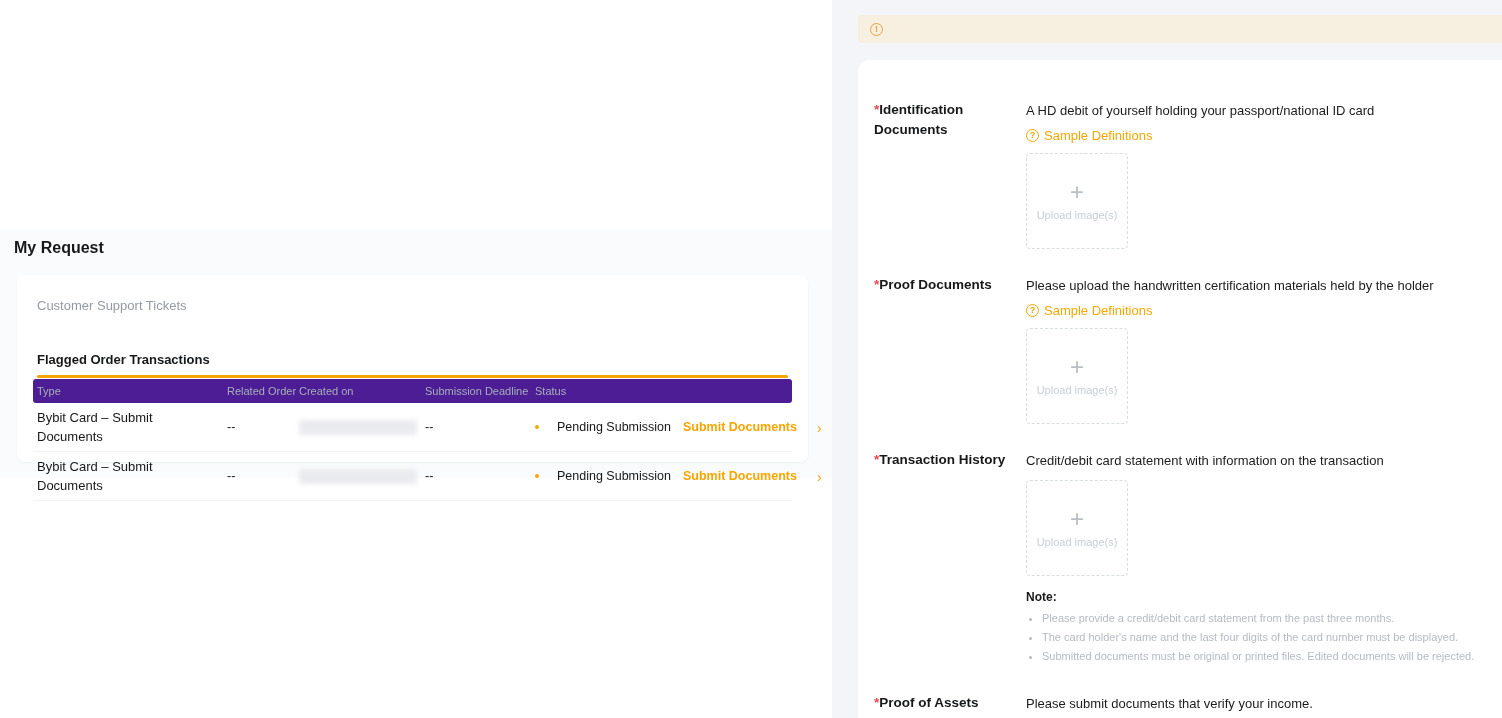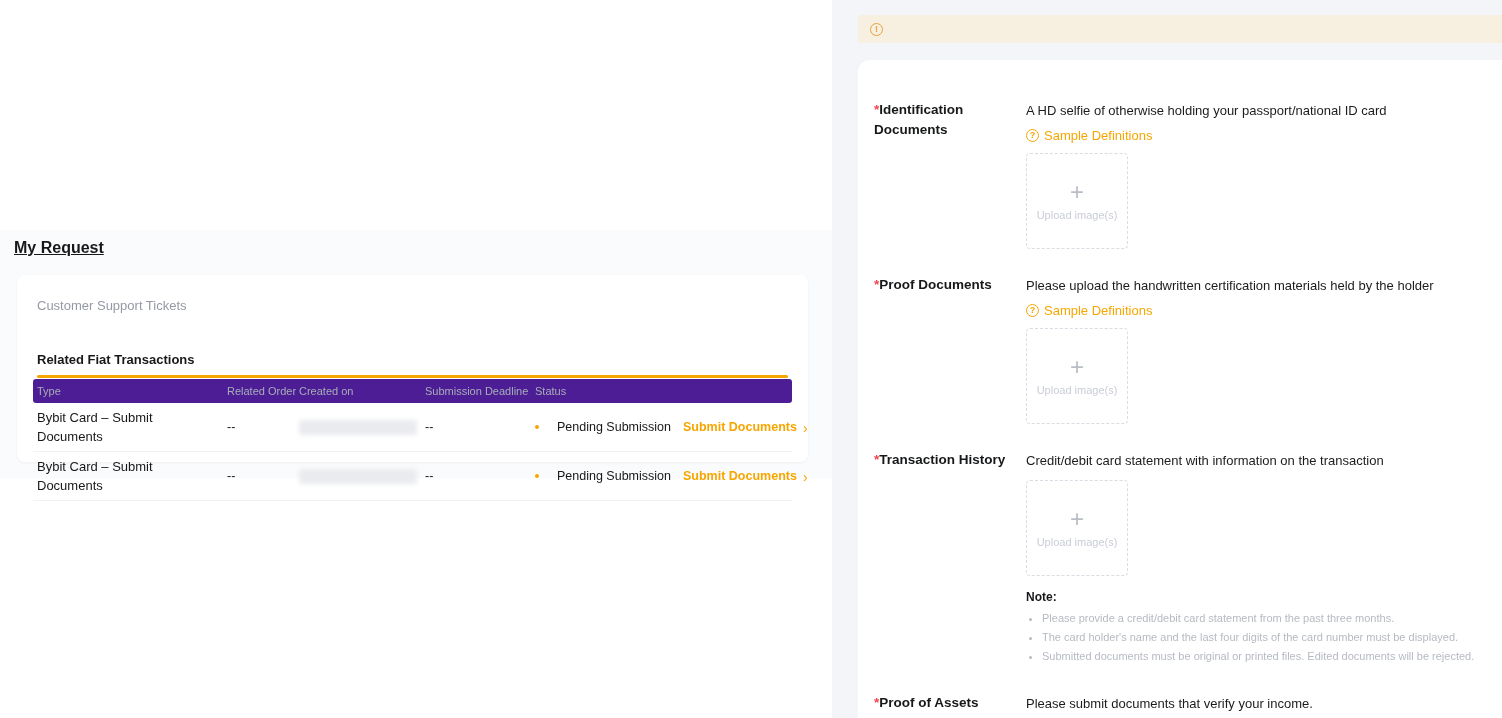--- a/index.html
+++ b/index.html
@@ -2,39 +2,39 @@
 <html><head>
 <meta charset="utf-8">
 <style>
   * { margin:0; padding:0; box-sizing:border-box; }
   html,body { width:1502px; height:718px; overflow:hidden; background:#fff;
     font-family:"Liberation Sans","DejaVu Sans",sans-serif; color:#17181a; }
 
   
   .left-pane { position:absolute; left:0; top:0; width:832px; height:718px; background:#fff; }
   .request-band { position:absolute; left:0; right:0; top:230px; height:248px; background:#fafbfd; }
-  .request-title { position:absolute; left:14px; top:9px; font-size:16px; font-weight:700; color:#17181a;text-decoration:underline; }
+  .request-title { position:absolute; left:14px; top:9px; font-size:16px; font-weight:700; color:#17181a; }
   .request-card { position:absolute; left:17px; top:45px; width:791px; height:187px; background:#fff;
     border-radius:8px; box-shadow:0 1px 3px rgba(25,30,40,.05); }
   .tabs { display:flex; gap:28px; padding:23px 20px 0;flex-direction:column; }
   .tab { position:relative; font-size:13px; color:#9499a3; padding-bottom:11px; cursor:pointer; white-space:nowrap; }
   .tab.active { color:#17181a; font-weight:700; }
   .tab-underline { position:absolute; left:0; right:0; bottom:0; height:3px; border-radius:2px; background:#f7a600; }
   .table { margin:1px 16px 0; }
   .tgrid { display:grid; grid-template-columns:190px 72px 126px 110px 148px 1fr; align-items:center; }
   .thead { height:24px; background:#4c1d95; border-radius:3px; }
   .th { font-size:11px; color:#a8aeb8; font-weight:400; padding-left:4px; white-space:nowrap; }
   .trow { min-height:47px; border-bottom:1px solid #f0f2f5; }
   .td { font-size:12.5px; color:#17181a; padding-left:4px; }
   .td-type { font-size:13px; line-height:19px; max-width:155px; padding:5px 0 5px 4px; }
   .redacted { width:118px; height:15px; background:#eaebee; border-radius:2px; filter:blur(2.5px); }
   .td-status { display:flex; align-items:center; gap:18px; }
   .status-dot { width:4px; height:4px; border-radius:50%; background:#f7a600; flex:none; }
   .td-action { text-align:right; padding-right:2px; }
-  .action-link { display:inline-flex; align-items:flex-end; gap:6px; color:#f7a600; font-size:12.5px;
+  .action-link { display:inline-flex; align-items:flex-end; gap:20px; color:#f7a600; font-size:12.5px;
     font-weight:600; cursor:pointer; white-space:nowrap; }
   .chevron { font-size:14px; line-height:12px; font-weight:400; }
 
   
   .right-pane { position:absolute; left:832px; top:0; width:670px; height:718px; background:#f3f5f8; }
   .banner { position:absolute; left:26px; right:0; top:15px; height:28px; background:#f7efe0;
     border-radius:4px 0 0 4px; display:flex; align-items:center; gap:8px; padding-left:12px; }
   .circle-icon { width:13px; height:13px; border:1px solid #e7a33c; border-radius:50%; color:#e7a33c;
     font-size:9px; font-weight:700; display:flex; align-items:center; justify-content:center; flex:none; line-height:1; }
   .banner-text { font-size:12.5px; font-weight:600; color:#23221f; }
@@ -60,21 +60,21 @@
 <body>
 
 <div class="left-pane">
   <div class="request-band">
     <div class="request-title">My Request</div>
 
     <div class="request-card">
       <div class="tabs">
         <div class="tab">Customer Support Tickets</div>
         <div class="tab active">
-          <span>Related Fiat Transactions</span>
+          <span>Flagged Order Transactions</span>
           <span class="tab-underline"></span>
         </div>
       </div>
 
       <div class="table">
         <div class="tgrid thead">
           <div class="th">Type</div>
           <div class="th">Related Order</div>
           <div class="th">Created on</div>
           <div class="th">Submission Deadline</div>
@@ -127,21 +127,21 @@
 <div class="right-pane">
   <div class="banner">
     <span class="circle-icon">!</span>
   </div>
 
   <div class="form-card">
 
     <div class="section">
       <div class="sec-label"><span class="req-mark">*</span><span>Identification Documents</span></div>
       <div>
-        <div class="sec-desc">A HD selfie of otherwise holding your passport/national ID card</div>
+        <div class="sec-desc">A HD debit of yourself holding your passport/national ID card</div>
         <div class="sample-link">
           <span class="circle-icon">?</span>
           <span>Sample Definitions</span>
         </div>
         <div class="upload-box">
           <span class="plus-glyph">+</span>
           <span class="upload-label">Upload image(s)</span>
         </div>
       </div>
     </div>

